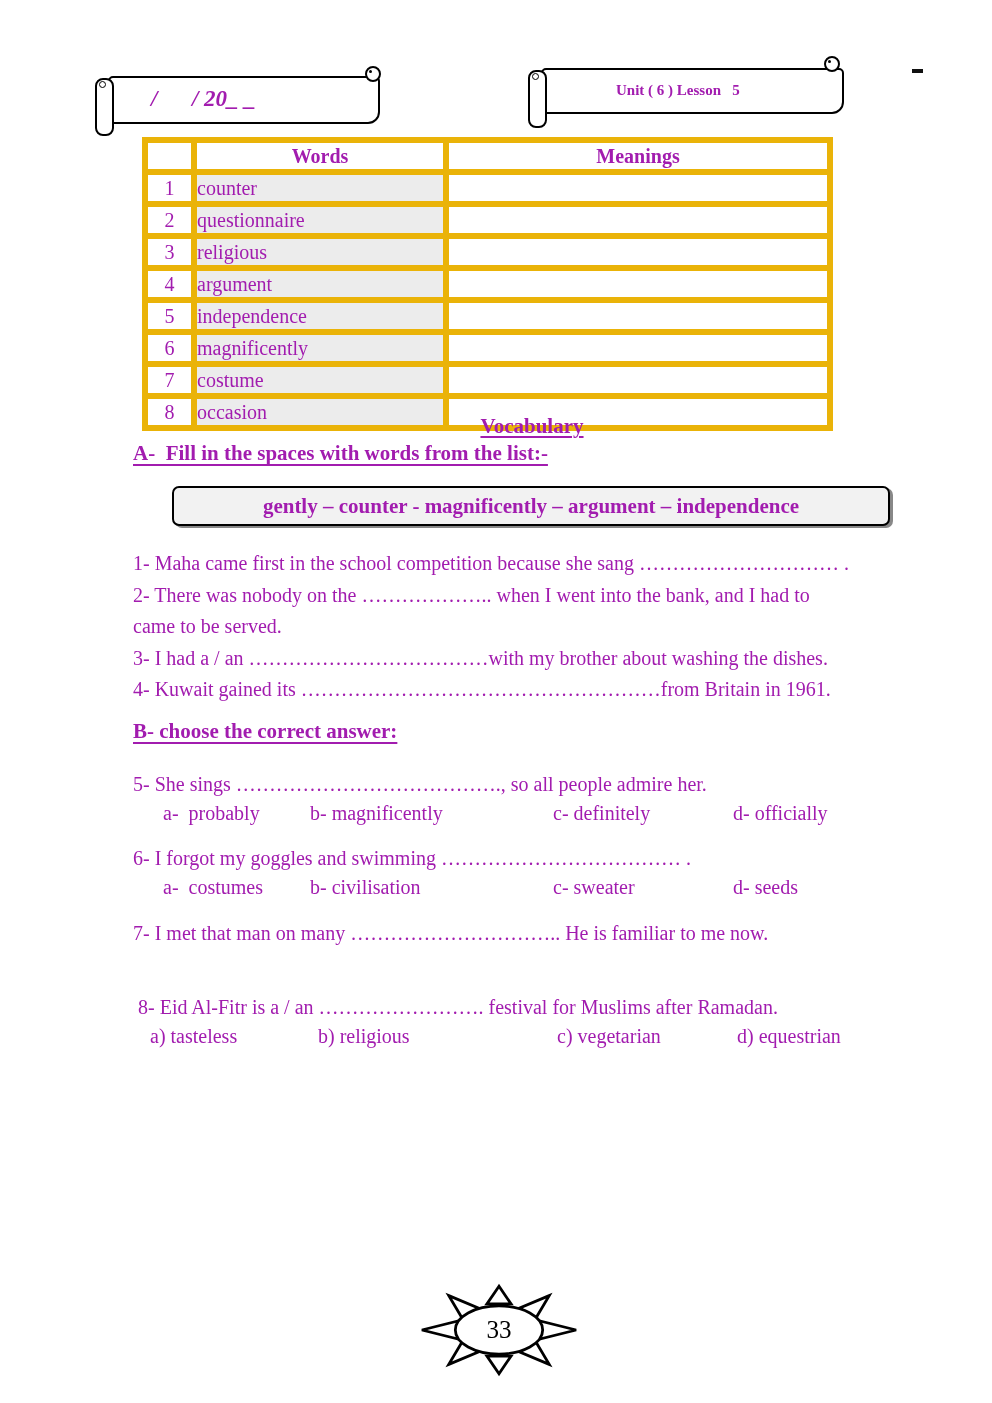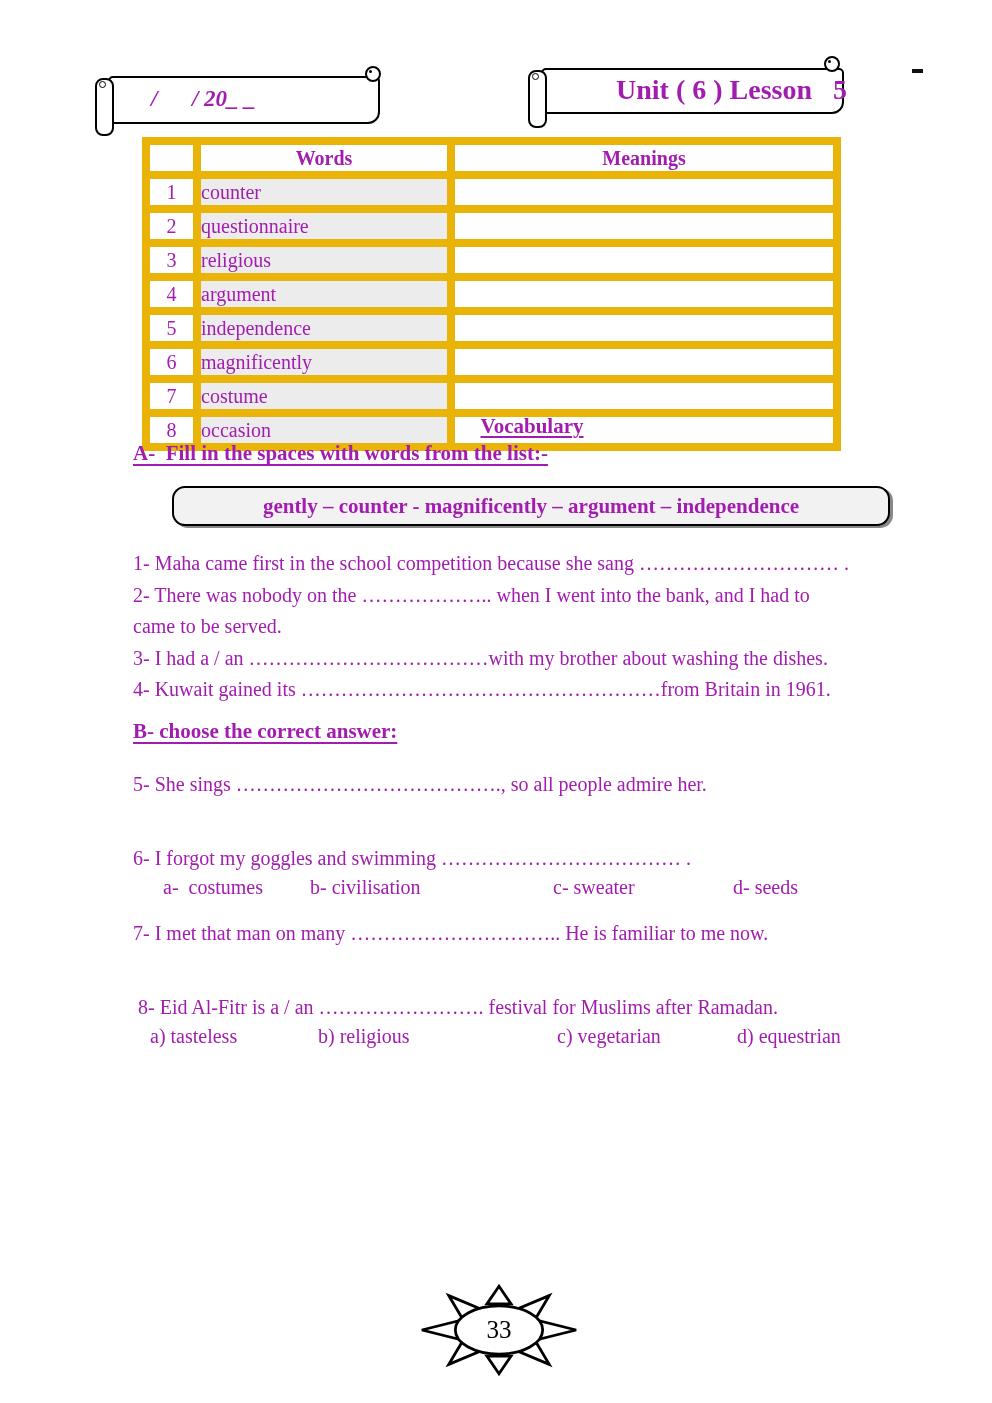--- a/index.html
+++ b/index.html
@@ -23,42 +23,42 @@
   .banner-date{left:95px;top:66px;width:292px;height:68px;}
   .banner-date .bbody{left:13px;top:10px;width:268px;height:44px;}
   .banner-date .roll{top:12px;height:54px;}
   .banner-date .curl{right:6px;top:0;}
   .banner-date .btext{left:56px;top:10px;line-height:46px;font-size:23px;font-style:italic;}
 
   .banner-unit{left:528px;top:56px;width:318px;height:66px;}
   .banner-unit .bbody{left:13px;top:12px;width:299px;height:42px;}
   .banner-unit .roll{top:14px;height:54px;}
   .banner-unit .curl{right:6px;top:0;}
-  .banner-unit .btext{left:88px;top:12px;line-height:44px;font-size:28px;text-align:right;}
+  .banner-unit .btext{left:88px;top:12px;line-height:44px;font-size:15px;text-align:right;}
 
   .corner-dash{position:absolute;left:912px;top:69px;width:11px;height:4px;background:#111;}
 
   
   table.words{position:absolute;left:142px;top:137px;border-collapse:collapse;}
-  table.words th,table.words td{border:8px solid #eab308;height:26px;padding:0;
+  table.words th,table.words td{border:6px solid #eab308;height:26px;padding:0;
       font-size:20px;vertical-align:middle;}
   table.words th{font-weight:bold;text-align:center;}
   td.cnum{width:43px;text-align:center;font-size:20px;}
   td.cword,th.cword{width:246px;}
   td.cword{background:#ececec;padding-left:9px;text-align:left;}
   td.cmean,th.cmean{width:378px;border-radius:14px;}
 
   .center-title{position:absolute;left:0;top:414px;width:992px;text-align:center;
       font-size:21px;font-weight:bold;text-decoration:underline;
       text-decoration-thickness:2px;text-underline-offset:3px;padding-left:36px;}
   .head-a{position:absolute;left:133px;top:441px;font-size:21px;font-weight:bold;
       text-decoration:underline;text-decoration-thickness:2px;text-underline-offset:4px;
       white-space:pre;}
   .word-box{position:absolute;left:172px;top:486px;width:714px;height:36px;
-      background:#f2f2f2;border:2.5px solid #000;border-radius:13px;
+      background:#f2f2f2;border:2.5px solid #000;border-radius:7px;
       box-shadow:3px 2px 0 #888;line-height:36px;text-align:center;
       font-size:21px;font-weight:bold;white-space:pre;}
 
   .fill-lines{position:absolute;left:133px;top:548px;width:800px;font-size:20px;
       line-height:31.5px;}
   .line{white-space:pre;}
 
   .head-b{position:absolute;left:133px;top:719px;font-size:21px;font-weight:bold;
       text-decoration:underline;text-decoration-thickness:2px;text-underline-offset:4px;
       white-space:pre;}
@@ -156,20 +156,26 @@
     <div class="line">1- Maha came first in the school competition because she sang ………………………… .</div>
     <div class="line">2- There was nobody on the ……………….. when I went into the bank, and I had to</div>
     <div class="line">came to be served.</div>
     <div class="line">3- I had a / an ………………………………with my brother about washing the dishes.</div>
     <div class="line">4- Kuwait gained its ………………………………………………from Britain in 1961.</div>
   </div>
 
   <div class="head-b">B- choose the correct answer:</div>
 
   <div class="qtext q5t">5- She sings …………………………………., so all people admire her.</div>
+  <div class="optrow q5o">
+    <span class="oa">a-  probably</span>
+    <span class="ob">b- magnificently</span>
+    <span class="oc">c- definitely</span>
+    <span class="od">d- officially</span>
+  </div>
 
   <div class="qtext q6t">6- I forgot my goggles and swimming ……………………………… .</div>
   <div class="optrow q6o">
     <span class="oa">a-  costumes</span>
     <span class="ob">b- civilisation</span>
     <span class="oc">c- sweater</span>
     <span class="od">d- seeds</span>
   </div>
 
   <div class="qtext q7t">7- I met that man on many ………………………….. He is familiar to me now.</div>

